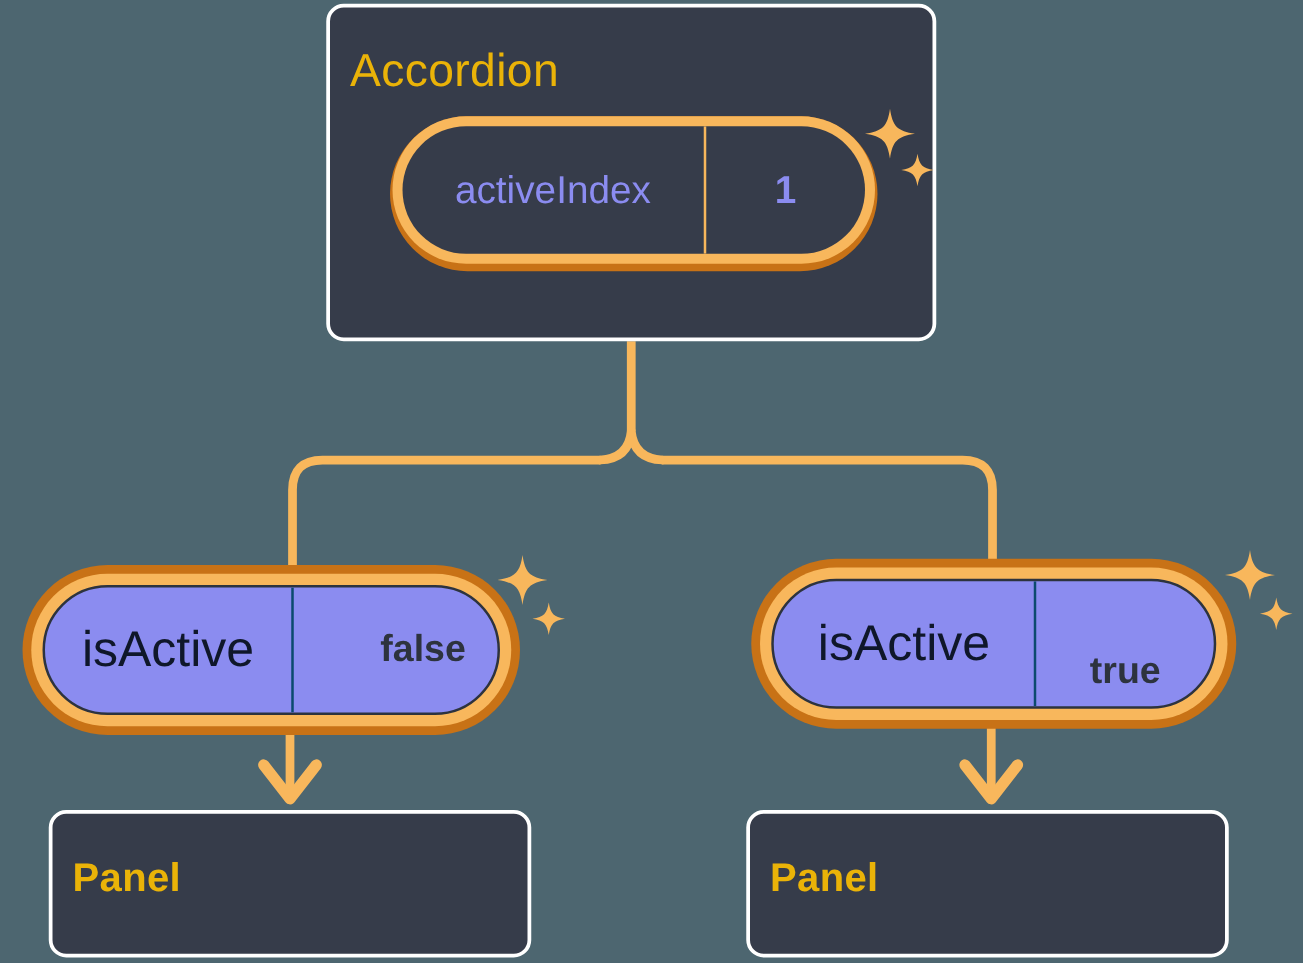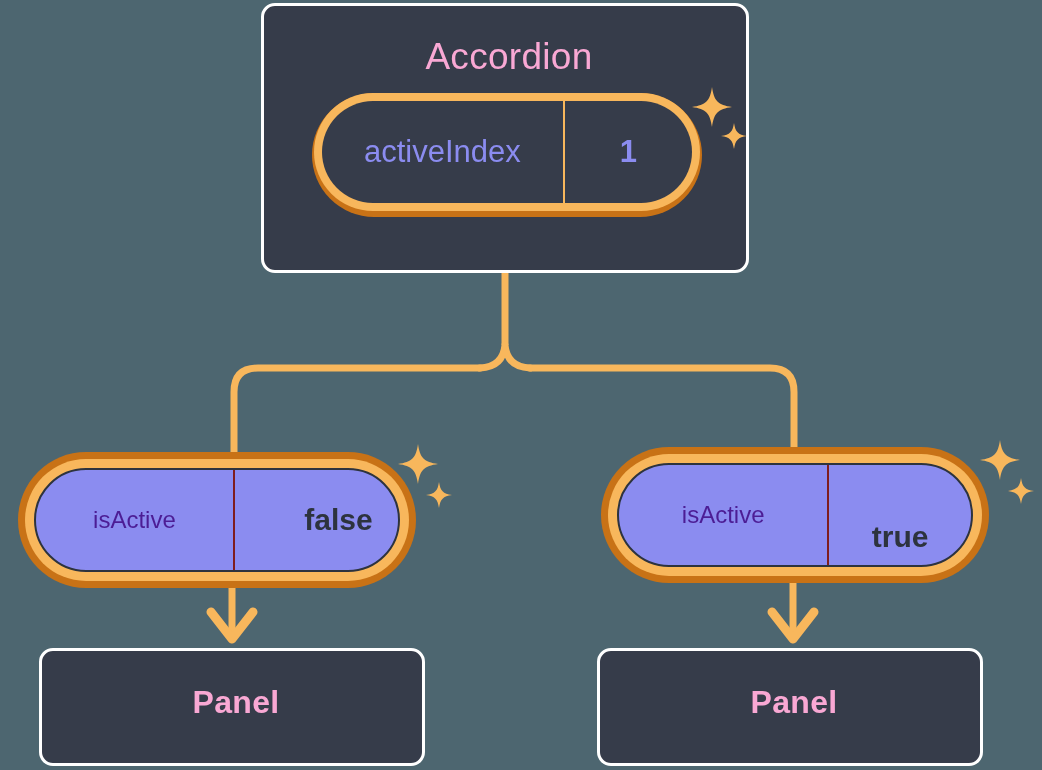--- a/index.html
+++ b/index.html
@@ -28,24 +28,23 @@
   
   .comp-card {
     position: absolute;
     box-sizing: border-box;
     background: #363c4a;
     border: 3px solid #ffffff;
     border-radius: 14px;
   }
   .comp-title {
     position: absolute;
-    left: 4px;
+    left: 16px;
     width: 100%;
-    text-align: center;
-    color: #f9a8d4;
+    color: #eab308;
     font-weight: 400;
     letter-spacing: 0.3px;
   }
 
   #card-accordion {
     left: 261px;
     top: 3px;
     width: 488px;
     height: 270px;
   }
@@ -124,23 +123,23 @@
   .pill-bool .pill-outer { left: 0;   top: 0;   width: 100%; height: 100%; }
   .pill-bool .pill-mid   { left: 7px; top: 7px; right: 7px; bottom: 7px; width: auto; height: auto; }
   .pill-bool .pill-body  {
     left: 16px; top: 16px; right: 16px; bottom: 16px;
     width: auto; height: auto;
     background: #8b8cf0;
     border: 2px solid #2d333e;
     box-sizing: border-box;
   }
   .pill-bool .pill-key {
-    color: #4c1d95;
-    font-size: 24px;
-    border-right: 2px solid #7f1d1d;
+    color: #0f172a;
+    font-size: 40px;
+    border-right: 2px solid #0c4a6e;
   }
   .pill-bool .pill-val {
     color: #2d333e;
     font-size: 30px;
     font-weight: bold;
   }
 
   #pill-isactive-left  { left: 18px;  top: 452px; width: 398px; height: 136px; }
   #pill-isactive-left  .pill-key { width: 228px; }
   #pill-isactive-left  .pill-val { width: 138px; padding-left: 44px; }

